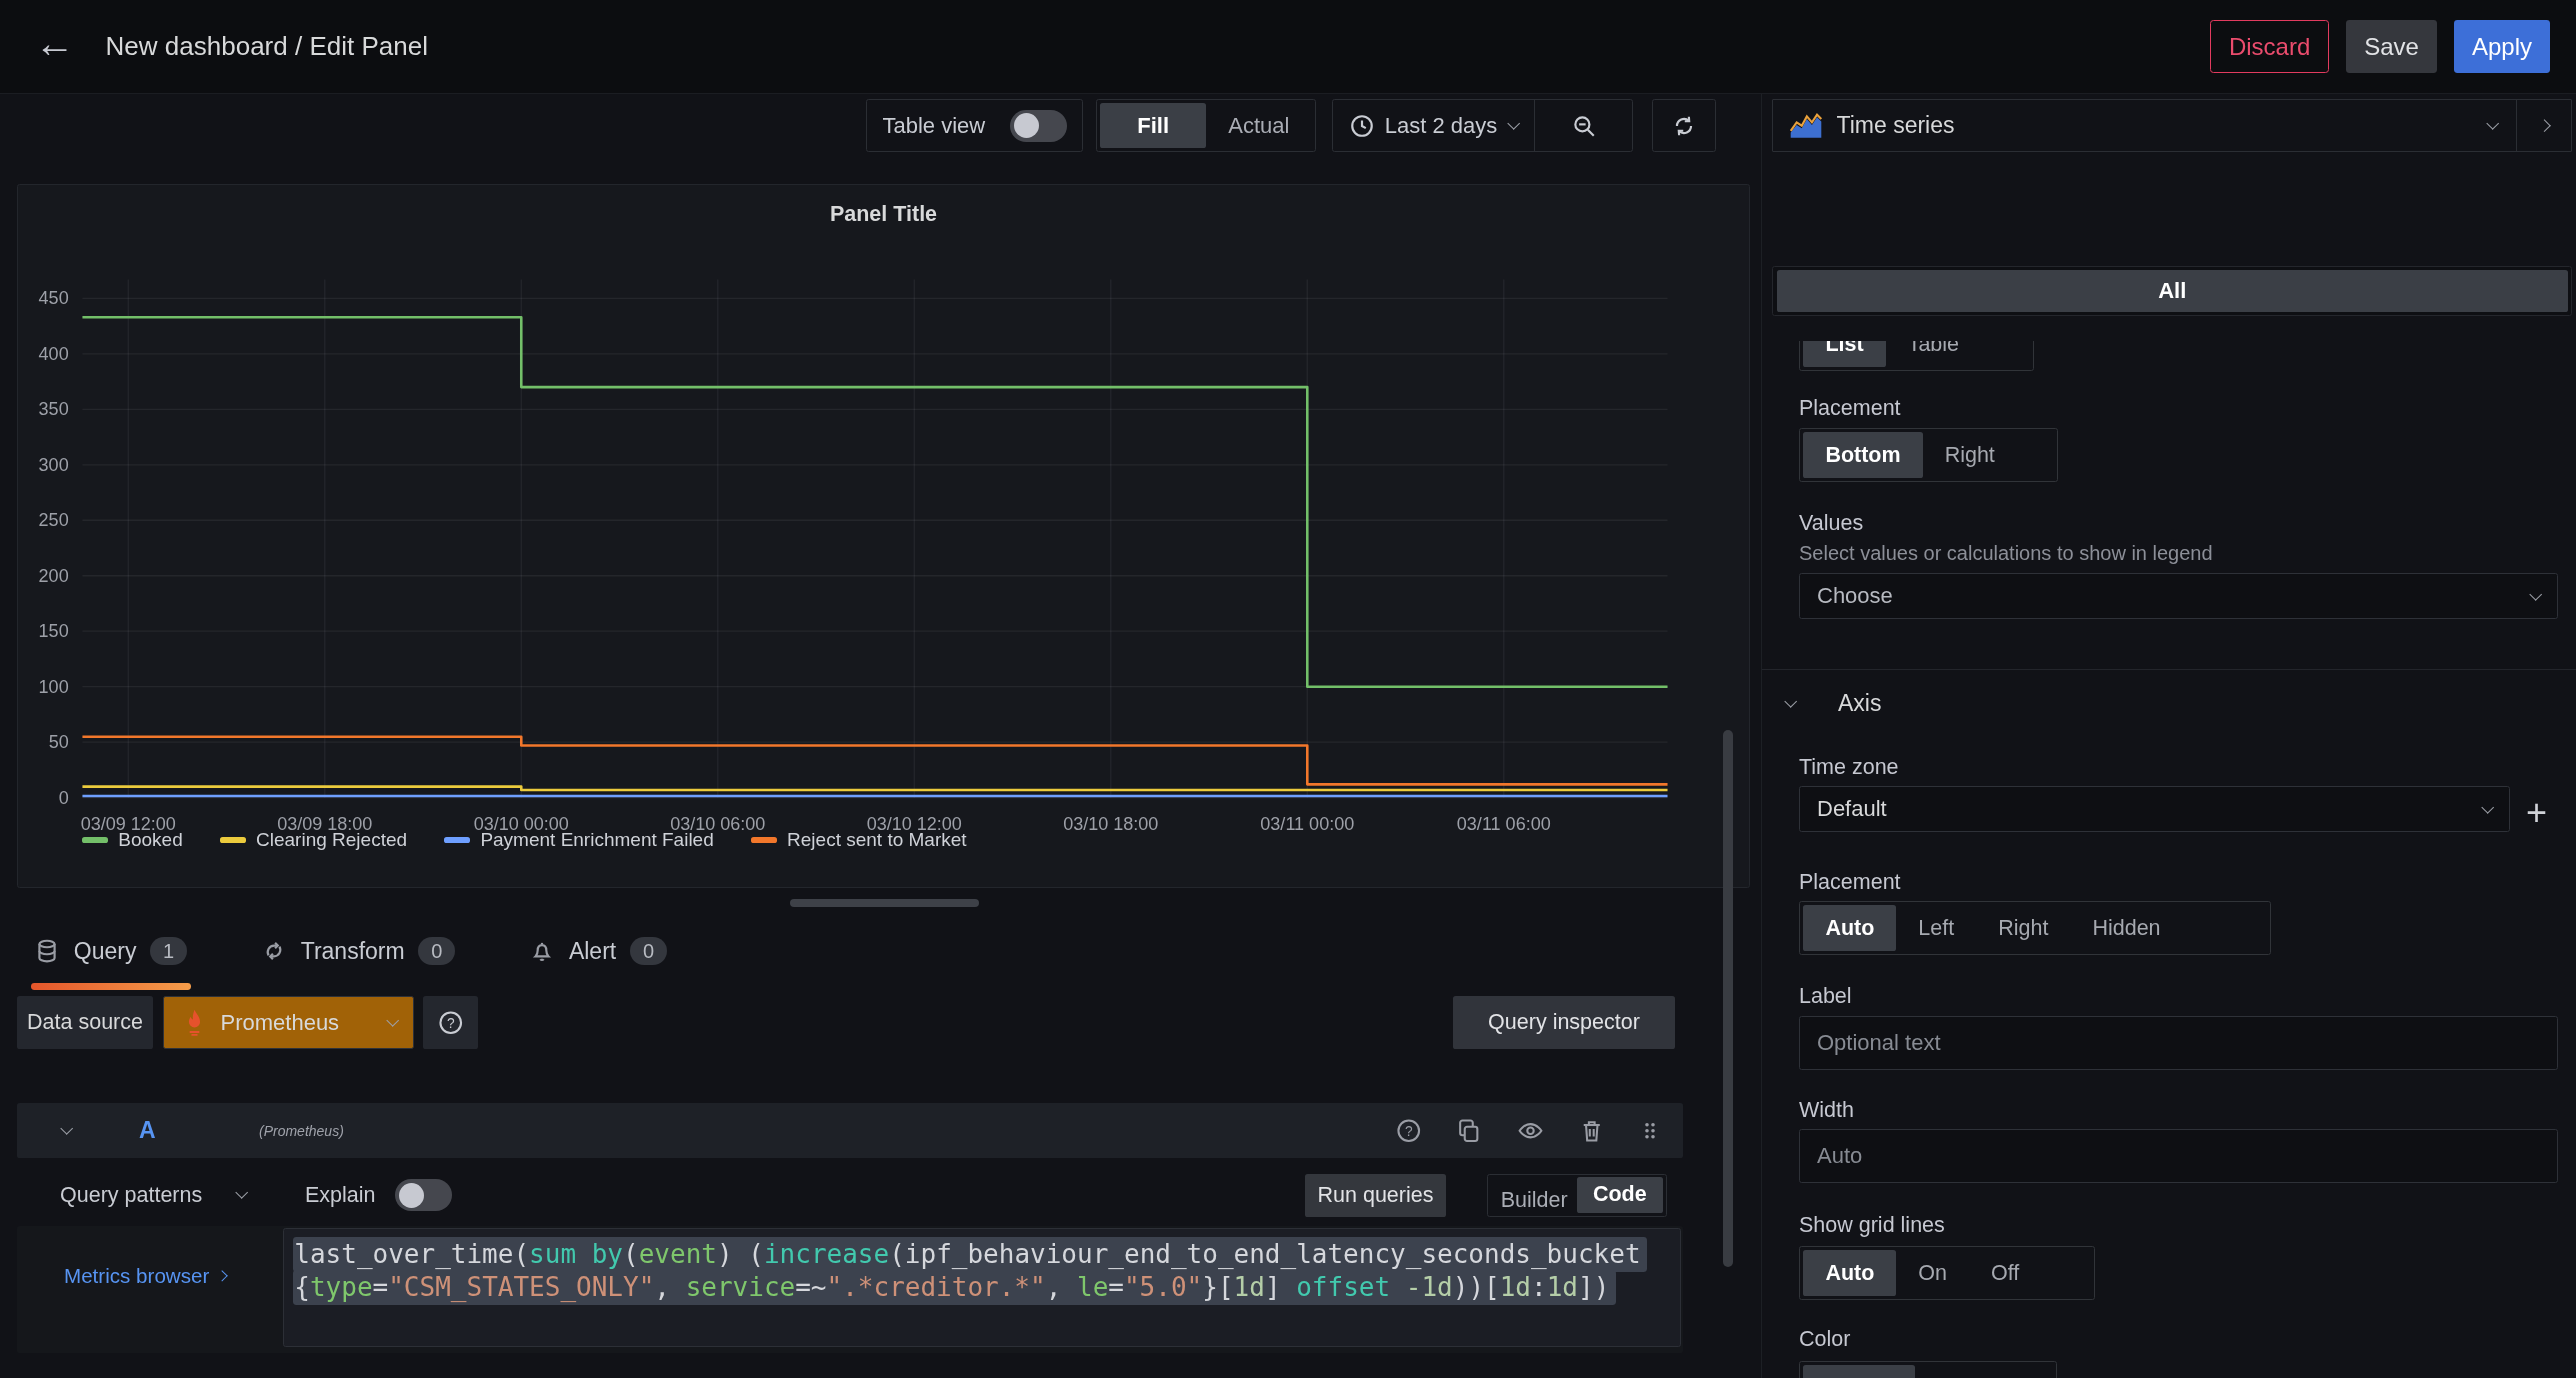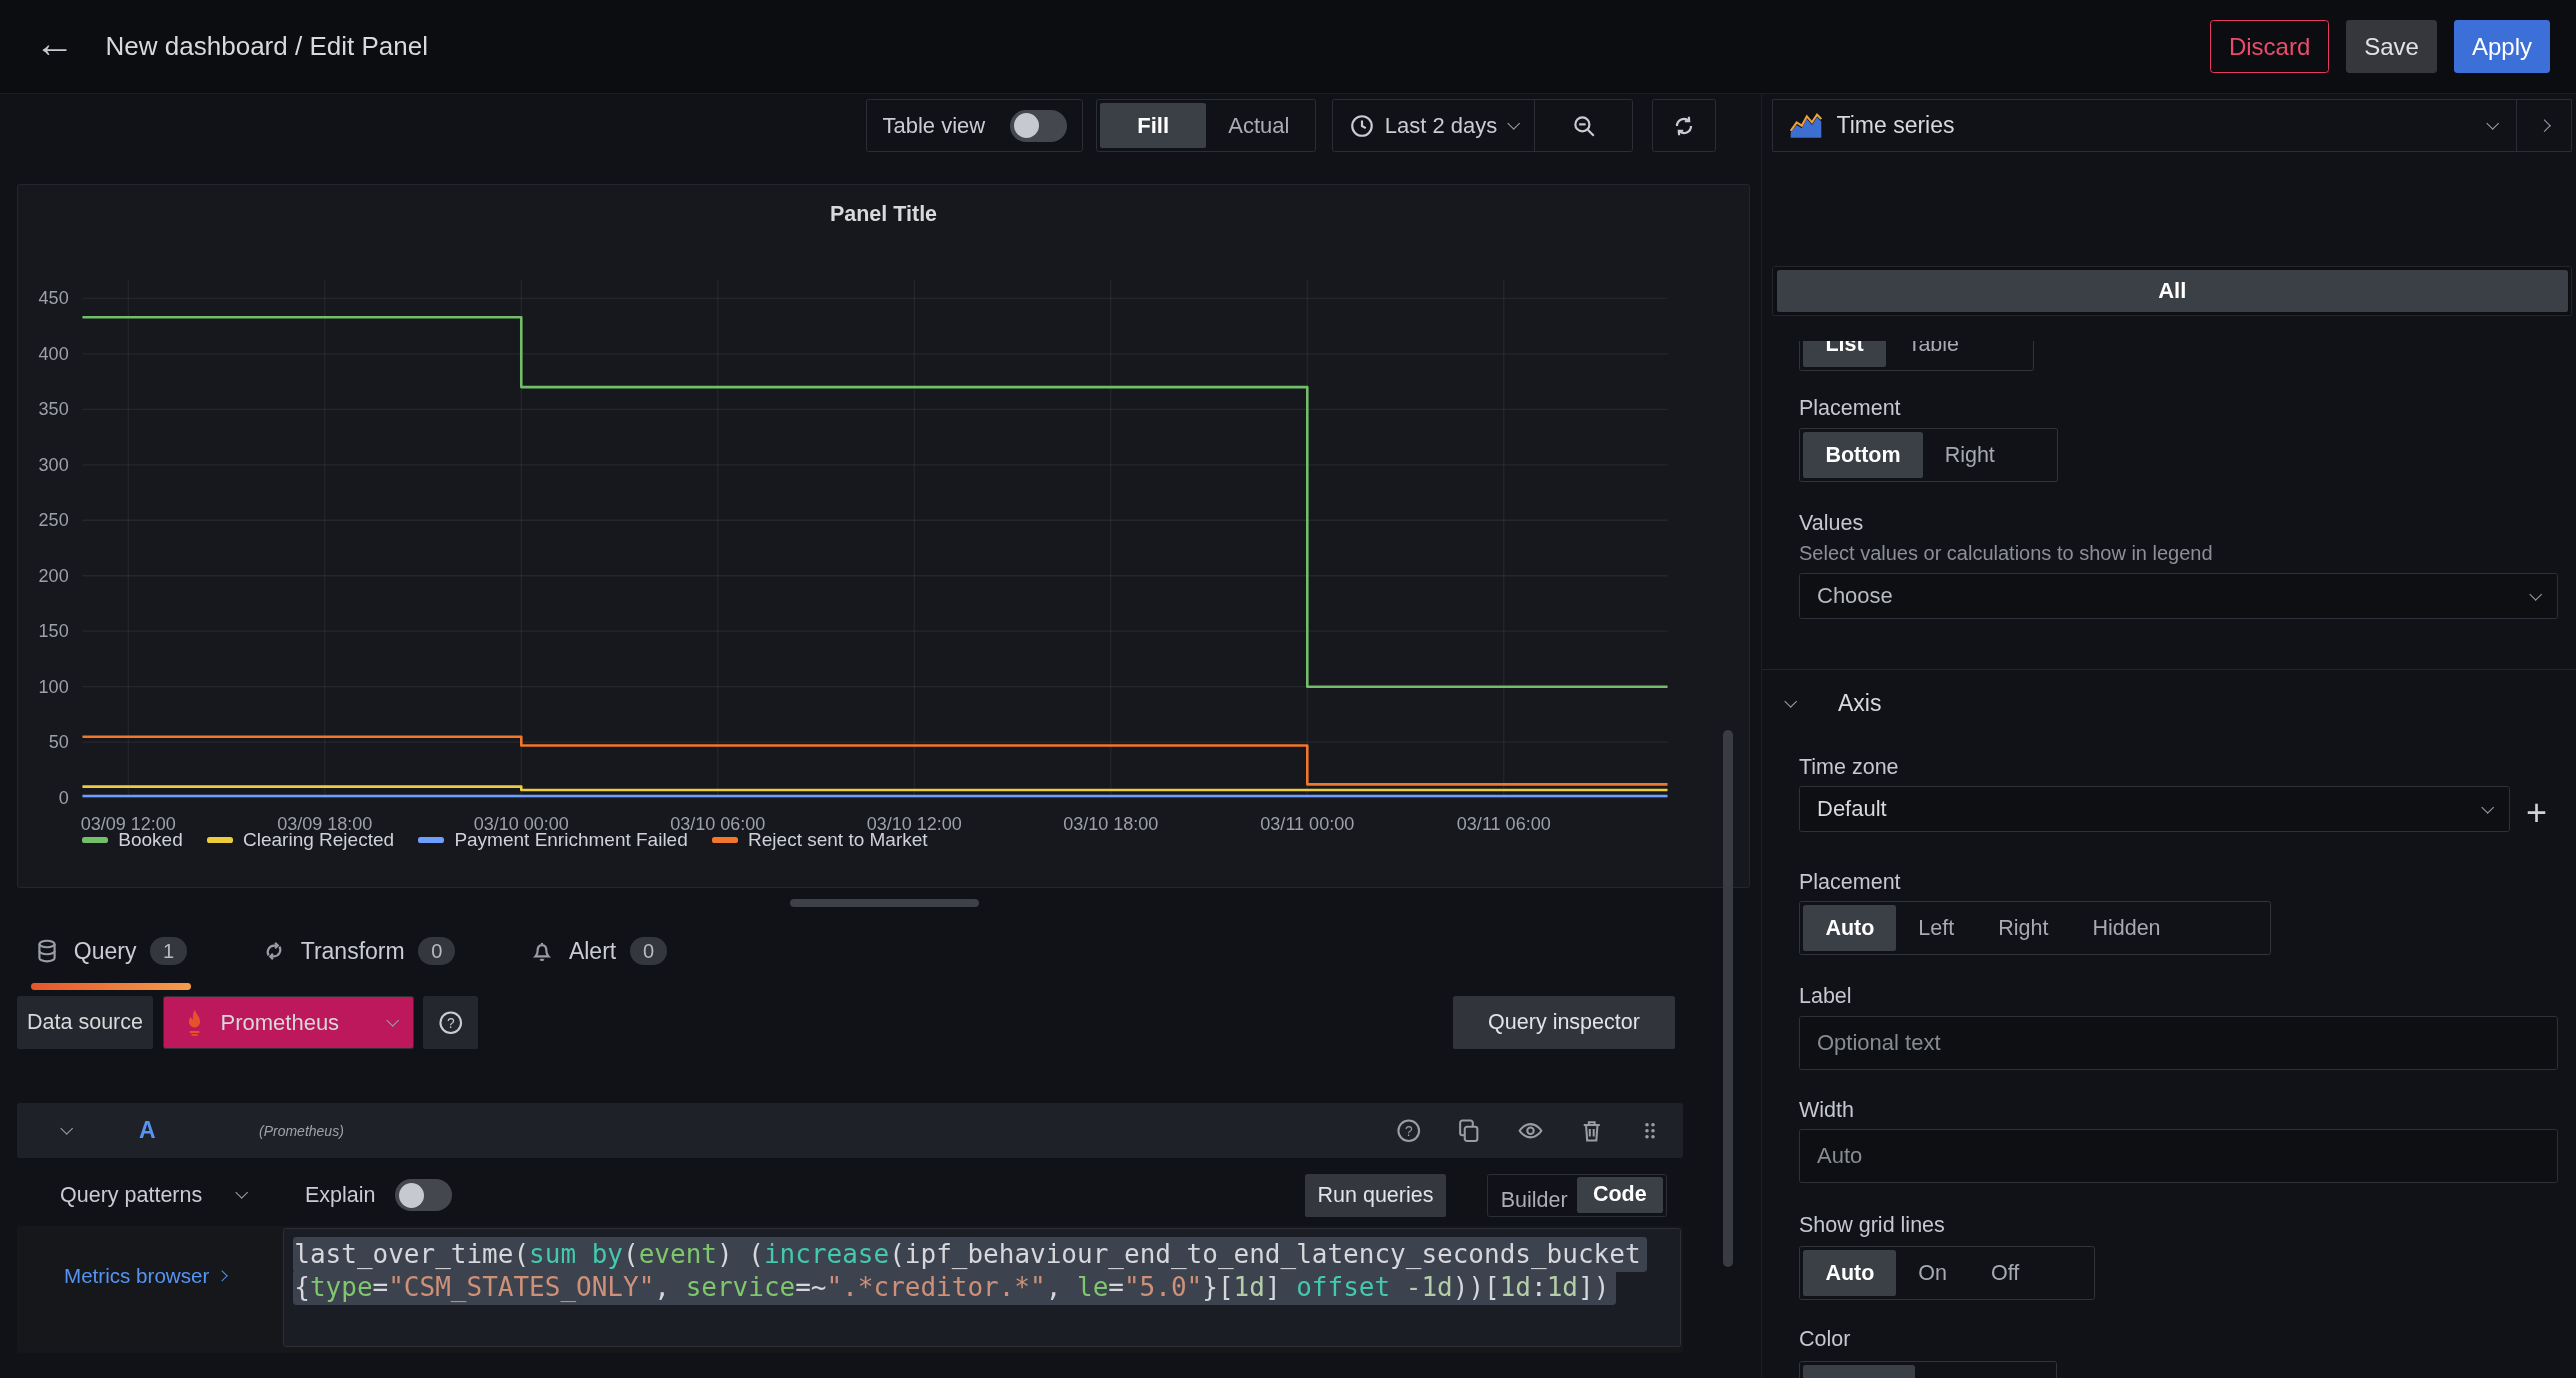--- a/index.html
+++ b/index.html
@@ -25,36 +25,36 @@
   .icon{display:inline-block;vertical-align:middle}
   .icon svg{display:block}
   
   .main{position:absolute;left:0;top:94px;width:1761px;height:1284px}
   .panel{position:absolute;left:17px;top:90px;width:1733px;height:704px;background:#16181d;border:0.9px solid #23262c;border-radius:2.6px}
   .ptitle{text-align:center;padding-top:17px;font-size:21.5px;font-weight:700;color:#d8d9da}
   #chart-svg{position:absolute;left:0;top:0;width:1732px;height:703px}
   .grid{stroke:rgba(204,204,220,0.08);stroke-width:1.5}
   .ytick{fill:#9da0a8;font-size:21px;text-anchor:end;font-family:"Liberation Sans",sans-serif}
   .xtick{fill:#9da0a8;font-size:21px;text-anchor:middle;font-family:"Liberation Sans",sans-serif}
-  .legend{position:absolute;left:64px;top:644px;display:flex;gap:24px;align-items:flex-end}
+  .legend{position:absolute;left:64px;top:644px;display:flex;gap:37px;align-items:flex-end}
   .legend-item{display:flex;align-items:center;cursor:pointer}
   .legend-swatch{width:26px;height:6px;border-radius:2.6px;margin-right:10.3px}
   .legend-item span:last-child{font-size:19px;color:#cfd2d8}
   .handle{position:absolute;left:790px;top:805px;width:189px;height:7.7px;border-radius:4.3px;background:#3e4148;cursor:row-resize}
   
   .qtabs{position:absolute;left:17px;top:816px;height:82px;display:flex;gap:67px;padding-left:13.7px}
   .qtab{display:flex;align-items:center;gap:13.7px;position:relative;cursor:pointer;color:#c9ccd3;font-size:23px;font-weight:500;padding:0 3.4px}
   .qtab .badge{background:#34373e;color:#b8bbc2;border-radius:15.5px;padding:2.6px 13px;font-size:20px;font-weight:400}
   .qtab.active::after{content:'';position:absolute;left:0;right:0;bottom:1.7px;height:7.7px;border-radius:3.4px;background:linear-gradient(90deg,#e5562b,#f59d4a)}
   .qtab .ticon{color:#9a9da5}
   
   .dsrow{position:absolute;left:0;top:902px;height:53px;width:1761px}
   .dsbox{position:absolute;top:0;height:53px;display:flex;align-items:center;border-radius:2.6px;font-size:21.5px}
   .ds-label{left:17px;width:136px;background:#24272e;justify-content:center;font-weight:500;color:#d8d9da}
-  .ds-select{left:163px;width:251px;background:#be185d;border:0.9px solid #2e3138;padding:0 15.5px;gap:12px;color:#d8d9da;font-size:22px;cursor:pointer}
+  .ds-select{left:163px;width:251px;background:#a16207;border:0.9px solid #2e3138;padding:0 15.5px;gap:12px;color:#d8d9da;font-size:22px;cursor:pointer}
   .ds-help{left:423px;width:55px;background:#24272e;justify-content:center;color:#c9ccd3;cursor:pointer}
   .ds-opts{left:486px;width:956px;background:#1b1e24;padding:0 19px;gap:22px;cursor:pointer}
   .ds-inspector{left:1453px;width:222px;background:#31343b;justify-content:center;font-weight:500;color:#e2e3e6;cursor:pointer}
   .qo-link{color:#5794f2;font-weight:500;font-size:21.5px}
   .qo-info{color:#9a9da5;font-size:21.5px}
   
   .qrow{position:absolute;left:17px;top:1009px;width:1666px;height:55px;background:#1e2127;border-radius:2.6px;display:flex;align-items:center}
   .qrow .refid{color:#5794f2;font-weight:700;font-size:23px;position:absolute;left:122px}
   .qrow .refds{color:#9fa2aa;font-style:italic;font-size:14px;position:absolute;left:242px}
   .qicons{position:absolute;right:20.6px;display:flex;gap:33px;color:#9a9da5}

